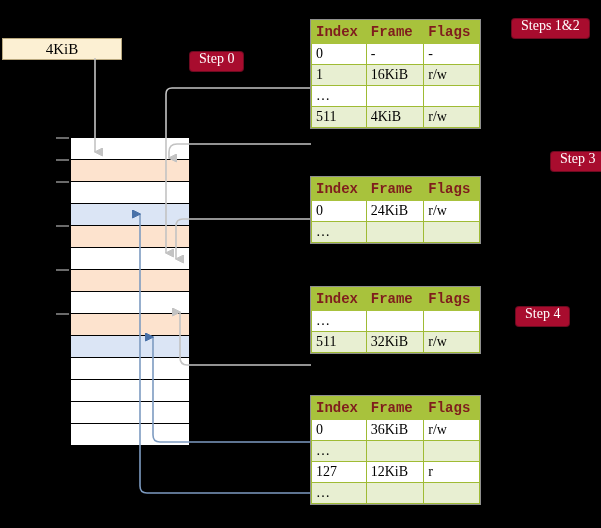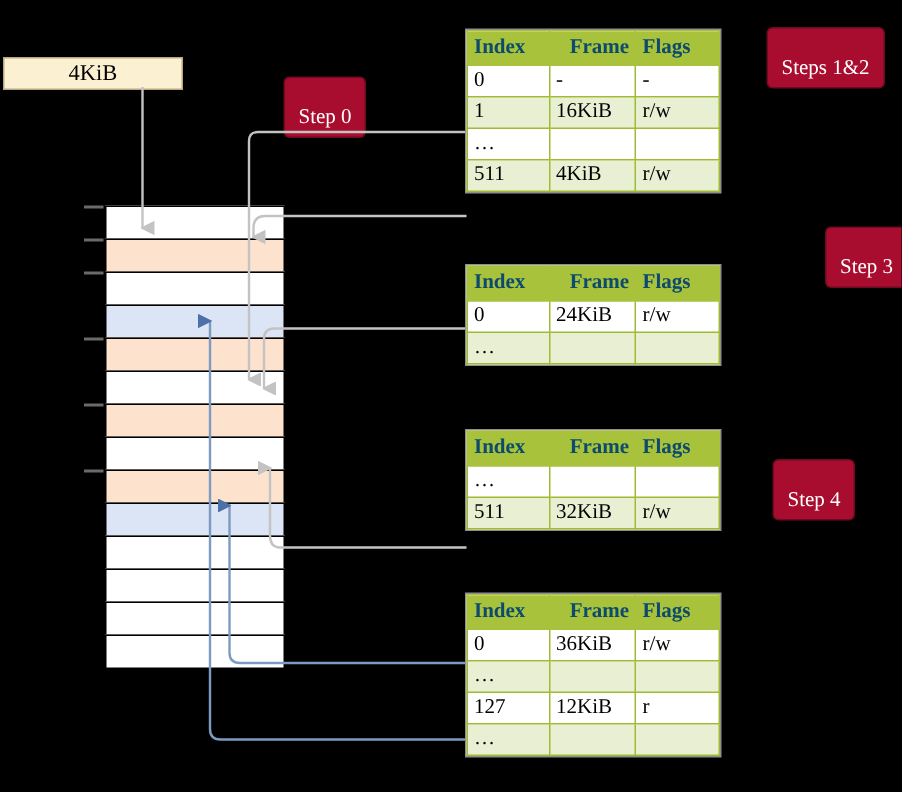--- a/index.html
+++ b/index.html
@@ -15,21 +15,21 @@
     position:absolute;left:2px;top:38px;width:118px;height:20px;
     background:#fcf0d3;border:1px solid #b9a87e;
     display:flex;align-items:center;justify-content:center;
     font-size:15px;line-height:1;
   }
 
   
   .badge{
     position:absolute;background:#a80c2e;color:#fff;
     font-size:14px;line-height:1;
-    padding:20px 9px 5px 9px;border-radius:3px;white-space:nowrap;
+    padding:0 9px 5px 9px;border-radius:3px;white-space:nowrap;
     box-shadow:0 0 0 1px #6d0a20;
   }
   #badge-step0{left:190px;top:52px;}
   #badge-steps12{left:512px;top:19px;}
   #badge-step3{left:519px;top:152px;margin-left:32px;}
   #badge-step4{left:516px;top:266px;margin-top:41px;}
 
   
   .ptable{
     position:absolute;left:311px;width:169px;
@@ -40,26 +40,26 @@
   }
   .ptable td,.ptable th{
     border:1px solid #9fbb34;
     padding:1px 4px 2px 4px;
     height:21px;box-sizing:border-box;
     text-align:left;font-weight:normal;
     vertical-align:middle;
     white-space:nowrap;
   }
   .ptable th{
-    background:#a8c23c;color:#0c4a6e;font-weight:bold;
-    height:23px;border-color:#a8c23c;
+    background:#a8c23c;color:#7f1d1d;font-weight:bold;
+    height:23px;border-color:#a8c23c;font-family:Liberation Mono, monospace;
   }
   .ptable th+th{border-left:1px solid #fff;}
   .ptable .c-idx{width:55px;}
-  .ptable .c-frm{width:58px;text-align:right;}
+  .ptable .c-frm{width:58px;}
   .ptable .c-flg{width:56px;}
   tr.alt td{background:#e8efd2;}
   td.hl{background:#faf6a8;}
 
   #table1{top:20px;}
   #table2{top:177px;}
   #table3{top:287px;}
   #table4{top:396px;}
 
   

